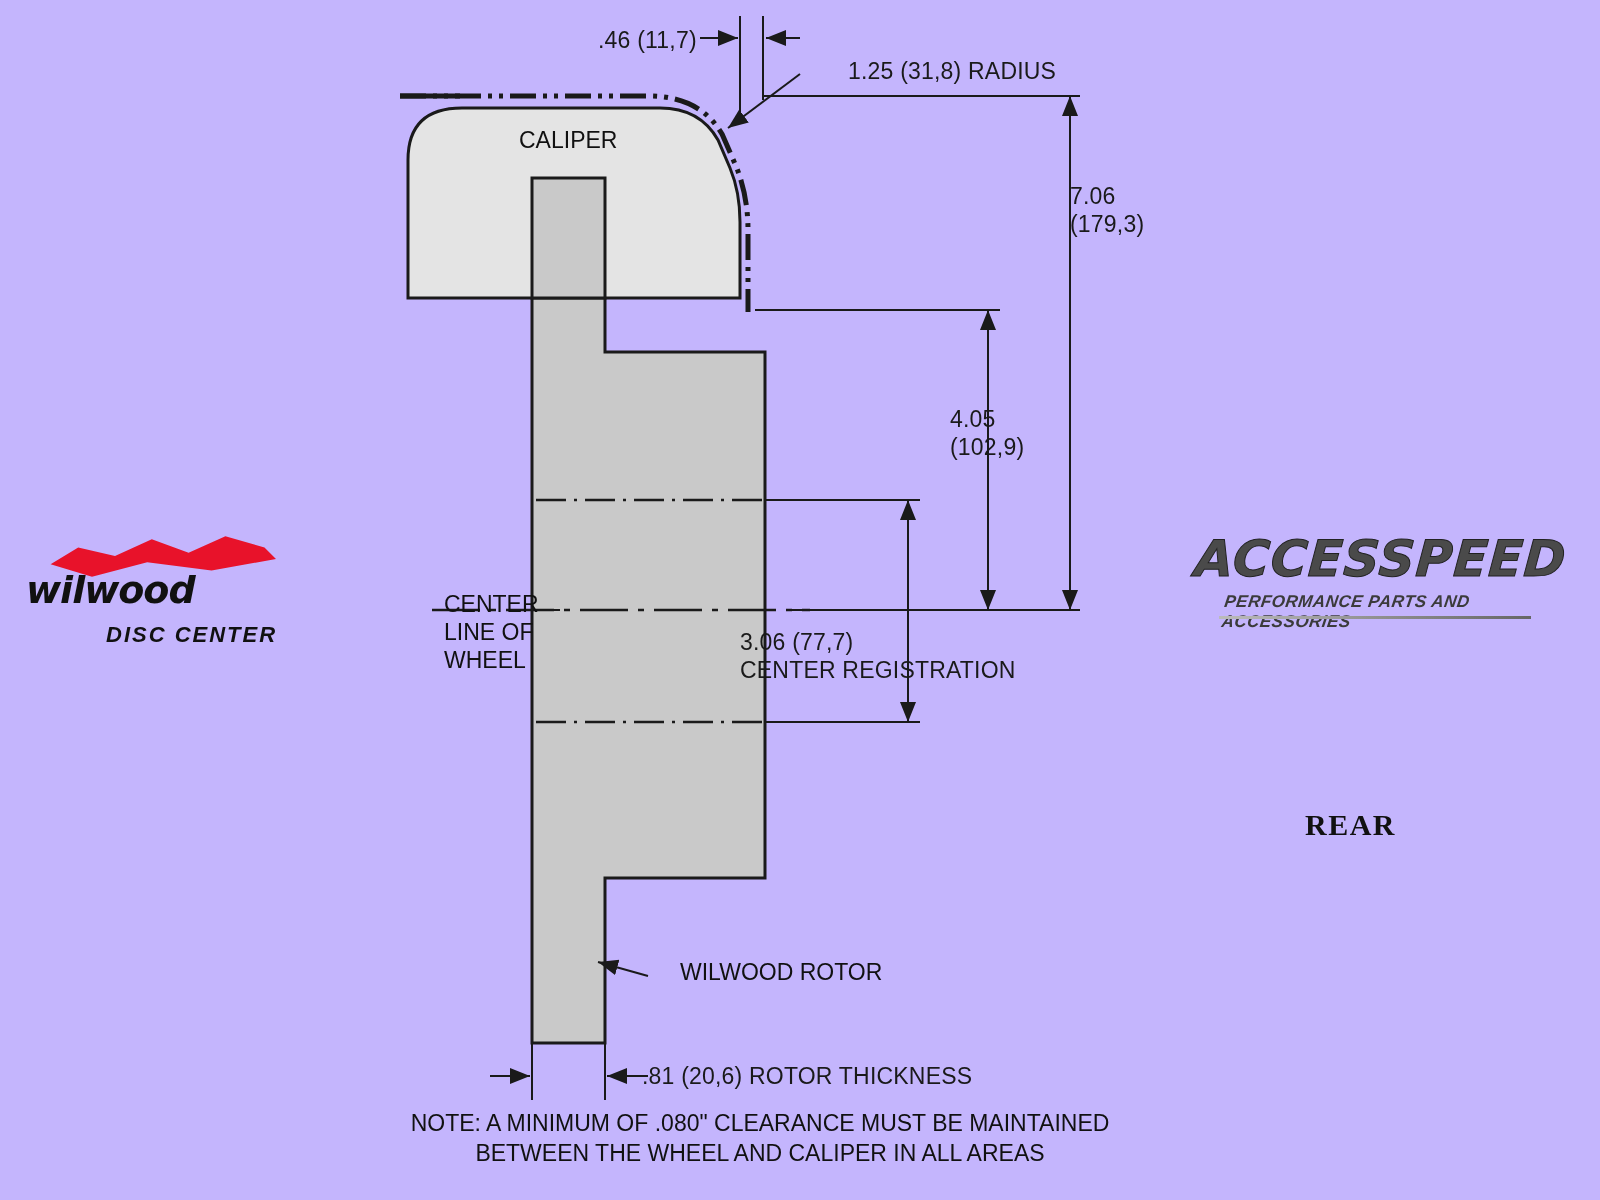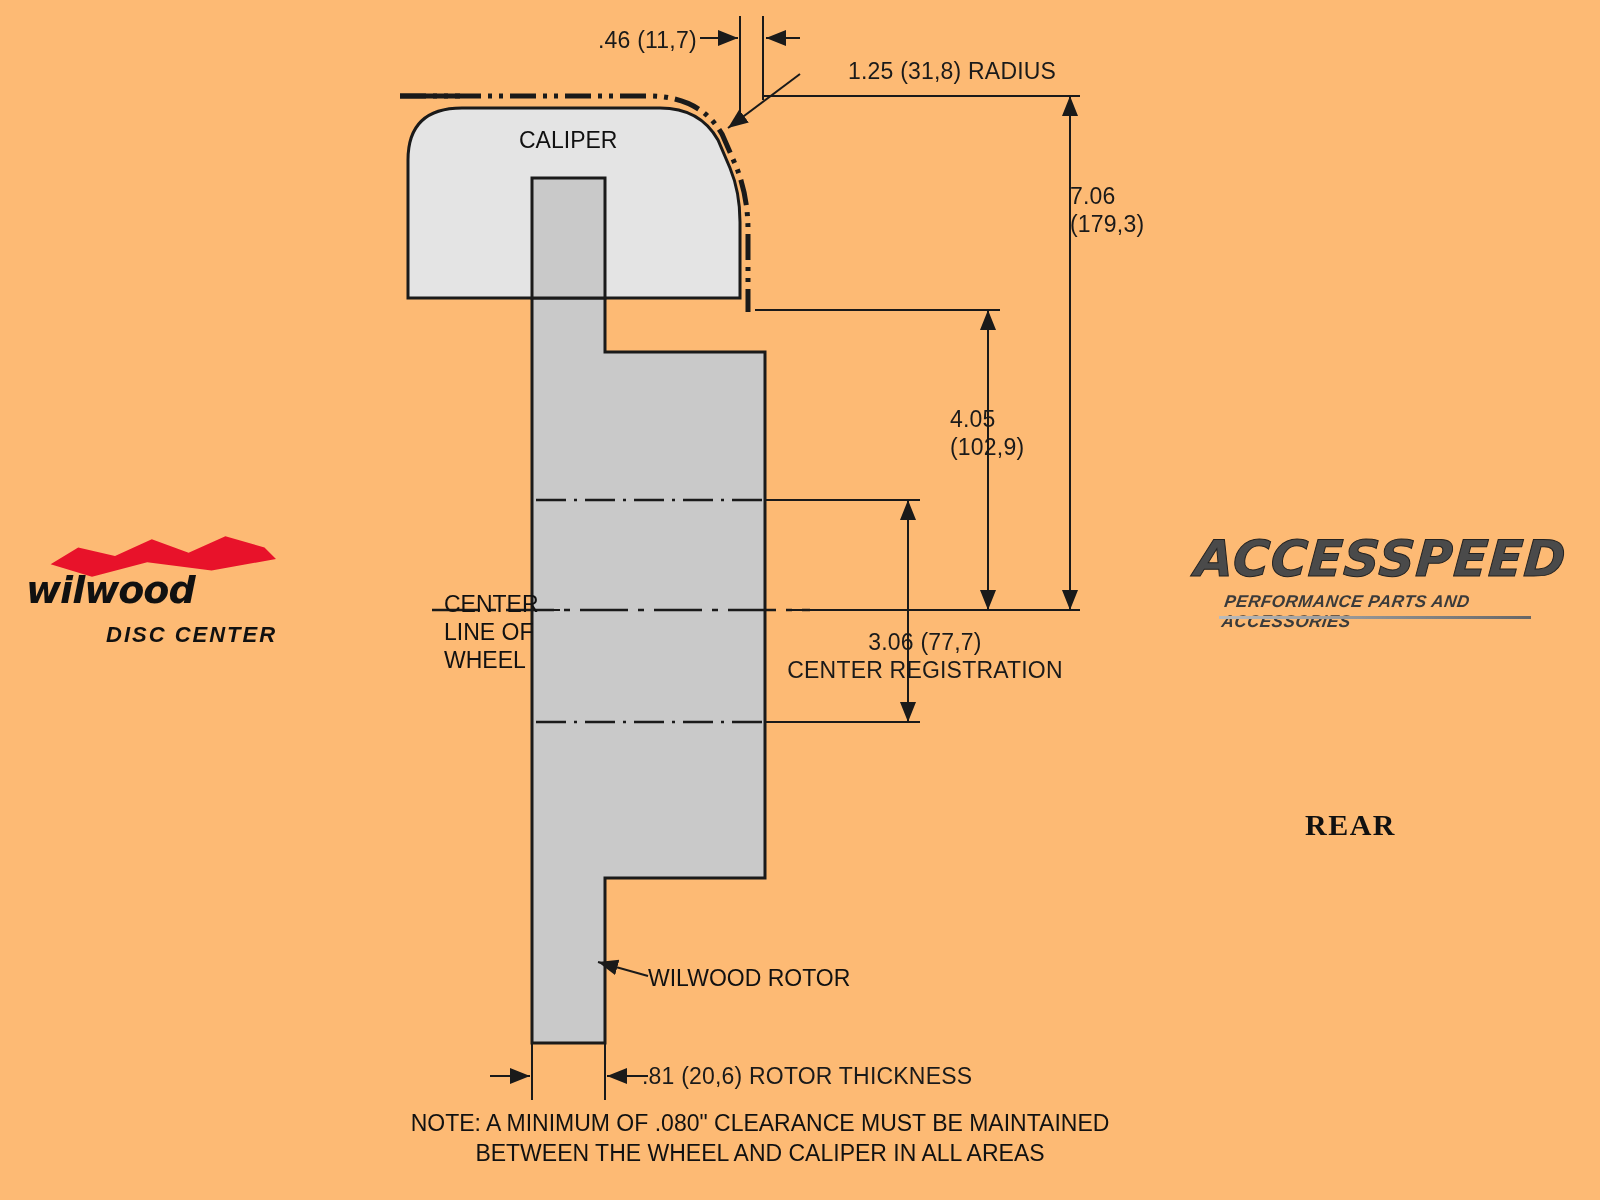--- a/index.html
+++ b/index.html
@@ -9,21 +9,21 @@
   }
   body {
     font-family: "Liberation Sans", sans-serif;
     color: #000000;
   }
   #page {
     position: relative;
     width: 1600px;
     height: 1200px;
     overflow: hidden;
-    background: #fdba74;
+    background: #c4b5fd;
   }
   .abs { position: absolute; }
 
   
   .dim-text {
     font-size: 23px;
     line-height: 28px;
     color: #1a1a1a;
     white-space: pre-line;
     letter-spacing: 0.2px;
@@ -229,24 +229,24 @@
   <div class="abs dim-text" style="left:1036px; top:182px;margin-left:34px;">7.06
 (179,3)</div>
 
   <div class="abs dim-text" style="left:950px; top:405px;">4.05
 (102,9)</div>
 
   <div class="abs label-text" style="left:444px; top:578px;margin-top:12px;">CENTER
 LINE OF
 WHEEL</div>
 
-  <div class="abs dim-text" style="left:780px; top:628px; text-align:center; width:290px;">3.06 (77,7)
+  <div class="abs dim-text" style="left:740px; top:628px; width:290px;">3.06 (77,7)
 CENTER REGISTRATION</div>
 
-  <div class="abs label-text" style="left:648px; top:958px;margin-top:6px;">WILWOOD ROTOR</div>
+  <div class="abs label-text" style="left:680px; top:958px;">WILWOOD ROTOR</div>
 
   <div class="abs dim-text" style="left:642px; top:1062px;">.81 (20,6) ROTOR THICKNESS</div>
 
   <div class="abs note-text" style="left:300px; top:1108px; width:920px;">NOTE: A MINIMUM OF .080" CLEARANCE MUST BE MAINTAINED
 BETWEEN THE WHEEL AND CALIPER IN ALL AREAS</div>
 
   <div id="wilwood-logo" class="abs">
     <div class="ww-swoosh"></div>
     <div class="ww-word">wilwood</div>
     <div class="ww-sub">DISC CENTER</div>

